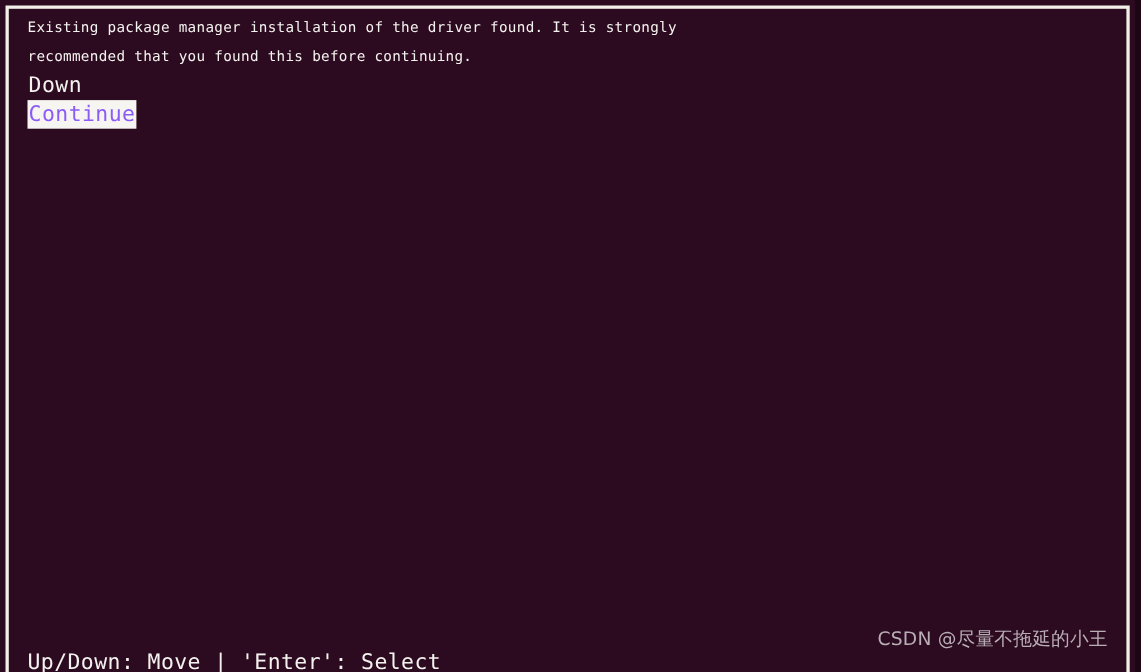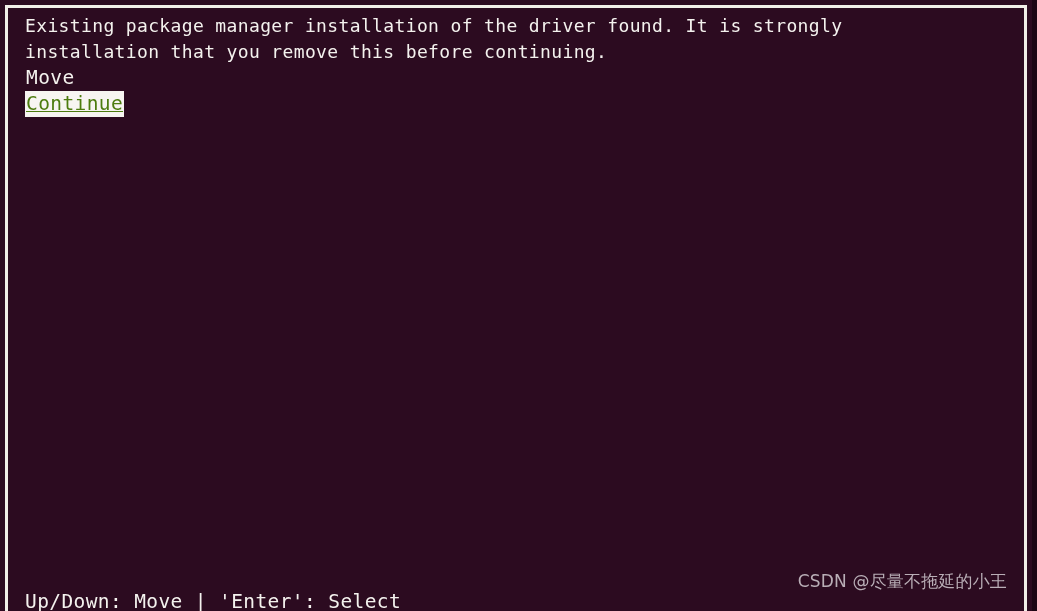--- a/index.html
+++ b/index.html
@@ -50,21 +50,21 @@
   
   #dialog-body {
     position: absolute;
     left: 25px;
     top: 13px;
     width: 986px;
   }
 
   .term-line {
     font-family: "DejaVu Sans Mono", "Liberation Mono", monospace;
-    font-size: 18px;
+    font-size: 13px;
     line-height: 26px;
     height: 26px;
     color: #f4f2ee;
     white-space: pre;
     letter-spacing: 0.02em;
   }
 
   #menu {
     position: absolute;
     left: 25px;
@@ -80,22 +80,21 @@
     white-space: pre;
     letter-spacing: 0.02em;
     display: inline-block;
     padding: 0 1px;
   }
   .menu-row {
     height: 26px;
   }
   .menu-item.selected {
     background: #f7f5f1;
-    color: #4d7c0f;
-    text-decoration: underline;
+    color: #8b5cf6;
   }
 
   
   #footer {
     position: absolute;
     left: 25px;
     bottom: -4px;
     font-family: "DejaVu Sans Mono", "Liberation Mono", monospace;
     font-size: 19.5px;
     line-height: 26px;
@@ -119,26 +118,26 @@
 </style>
 </head>
 <body>
 
 <div id="terminal">
 
   <div id="dialog-border"></div>
 
   <div id="dialog-body">
     <div class="term-line">Existing package manager installation of the driver found. It is strongly</div>
-    <div class="term-line">installation that you remove this before continuing.</div>
+    <div class="term-line">recommended that you found this before continuing.</div>
   </div>
 
   <div id="menu">
     <div class="menu-row">
-      <span class="menu-item">Move</span>
+      <span class="menu-item">Down</span>
     </div>
     <div class="menu-row">
       <span class="menu-item selected">Continue</span>
     </div>
   </div>
 
   <div id="footer">Up/Down: Move | 'Enter': Select</div>
 
   <div id="watermark">CSDN @尽量不拖延的小王</div>
 

